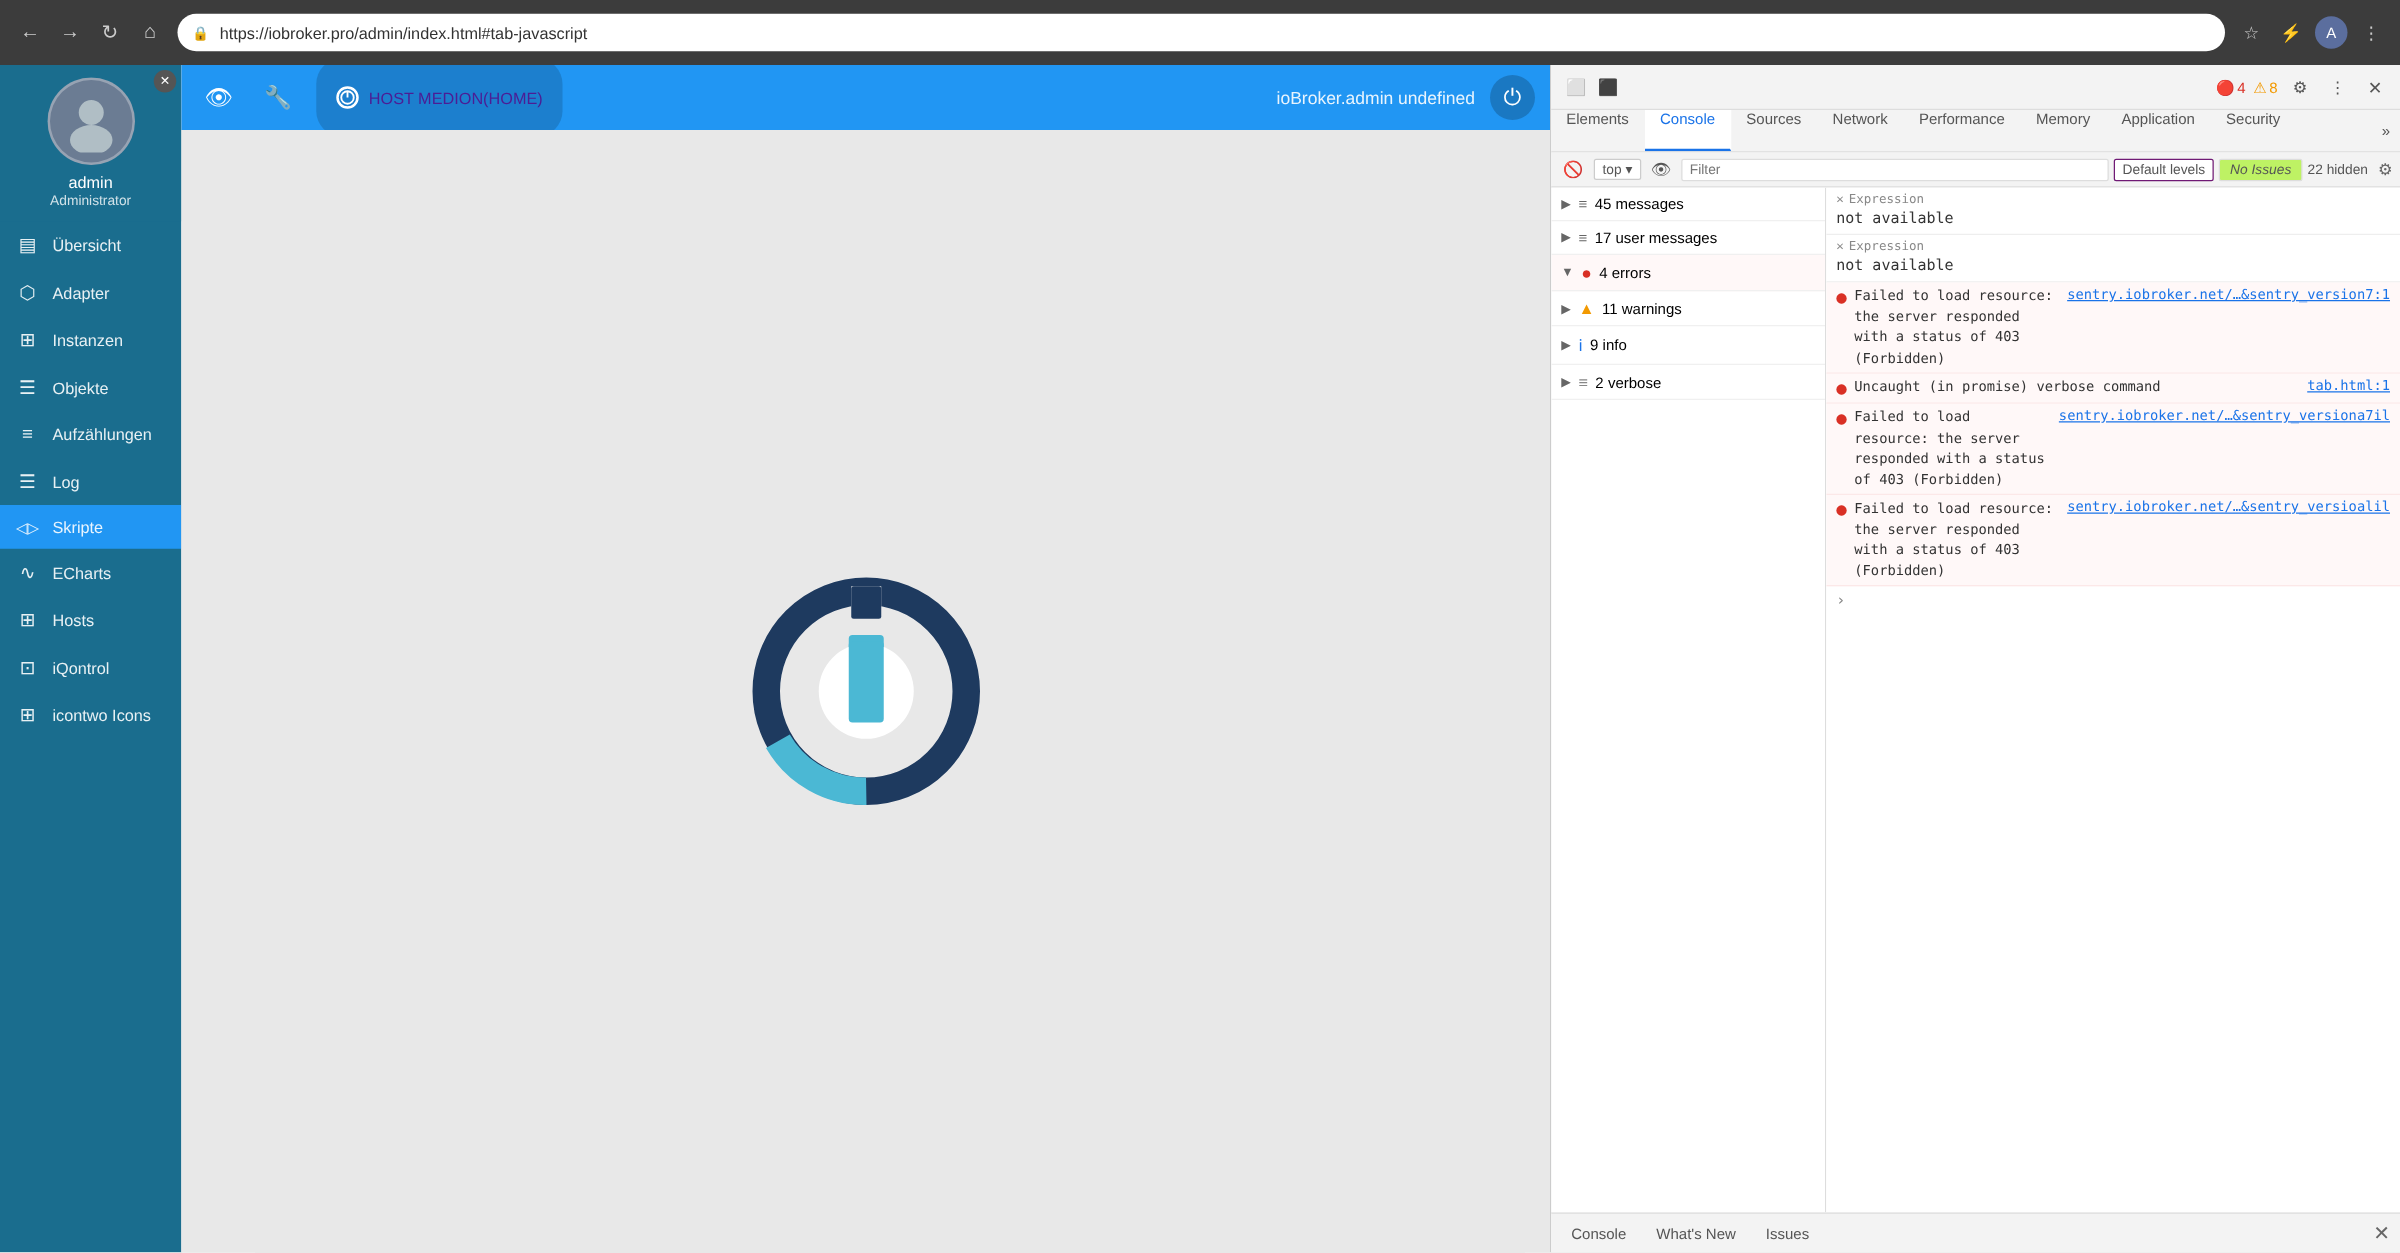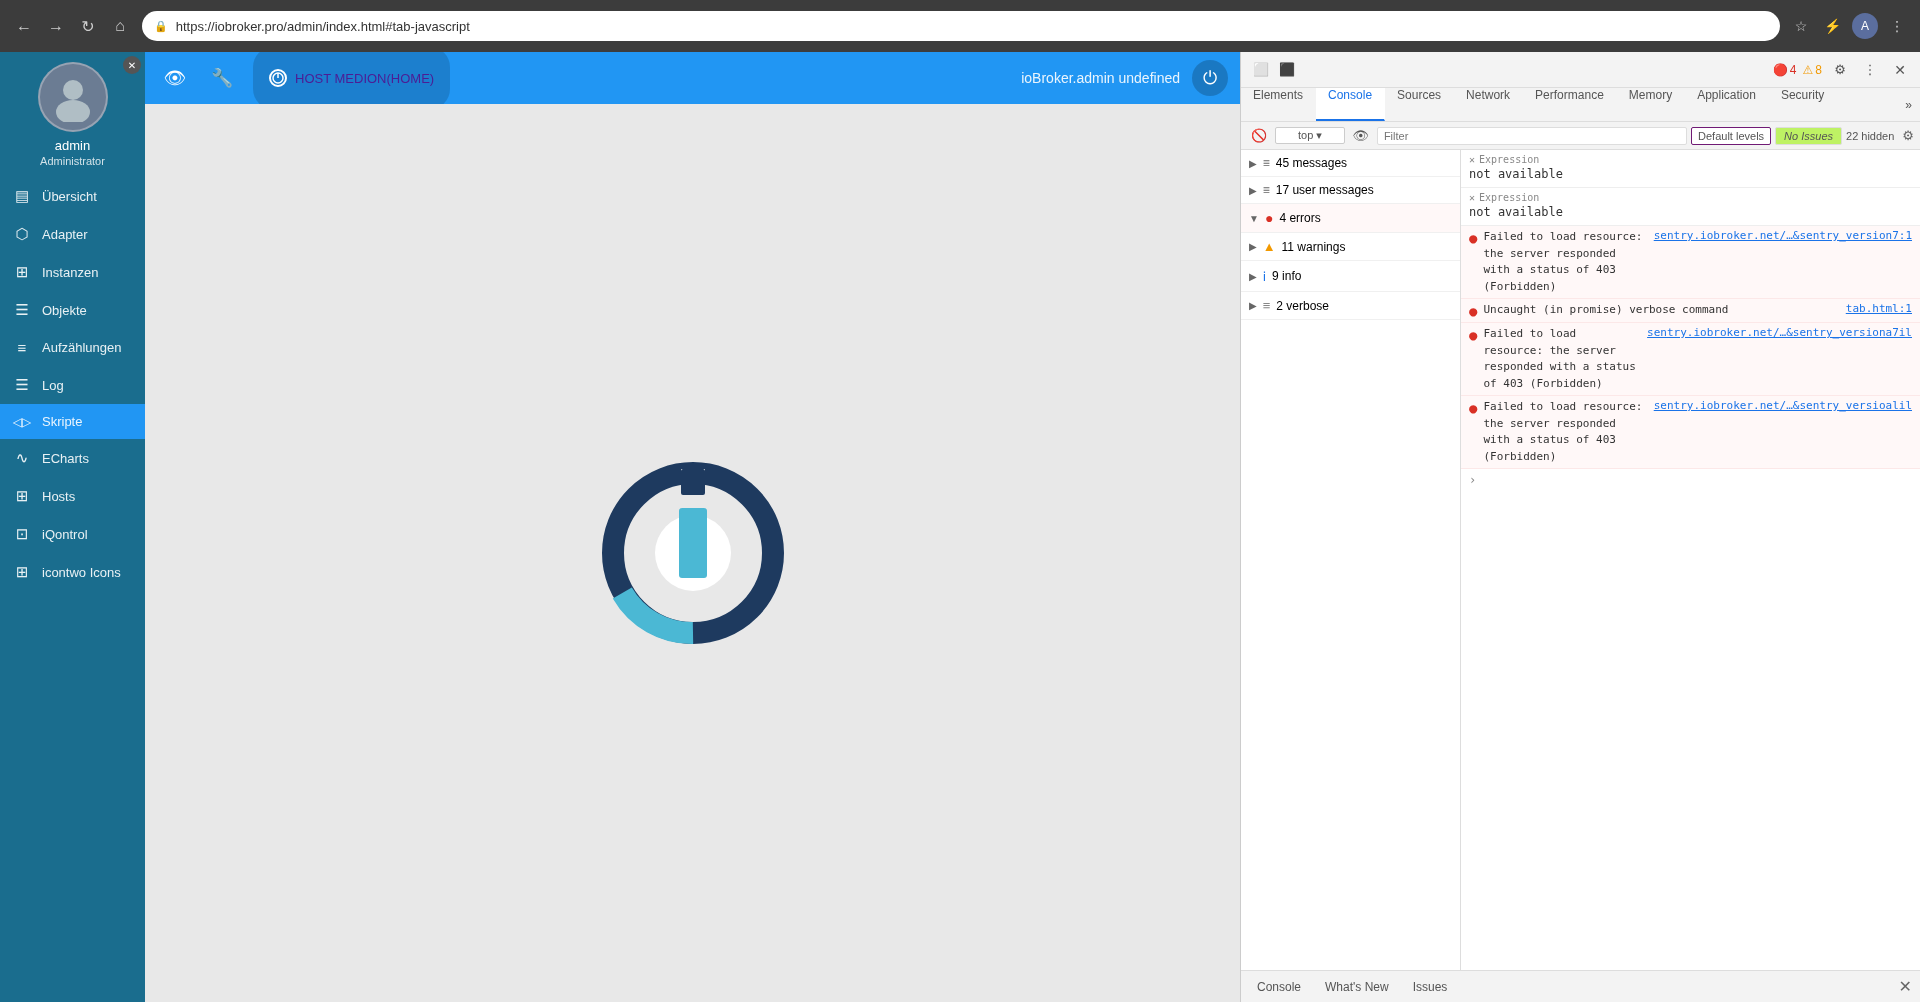--- a/index.html
+++ b/index.html
@@ -276,21 +276,21 @@
         <span>Application</span>
       </div>
       <div class="dt-tab">
         <span>Security</span>
       </div>
       <div class="dt-tab-more">»</div>
     </div>
 
     <div class="full-filter-bar">
       <button class="dt-btn">🚫</button>
-      <span style="font-size:11px; color:#555; cursor:pointer; border:1px solid #ccc; padding:1px 22px; border-radius:2px; background:white;">top ▾</span>
+      <span style="font-size:11px; color:#555; cursor:pointer; border:1px solid #ccc; padding:1px 6px; border-radius:2px; background:white;">top ▾</span>
       <button class="dt-btn">👁</button>
       <input class="filter-input" type="text" placeholder="Filter" style="">
       <span class="default-levels">Default levels</span>
       <span class="no-issues">No Issues</span>
       <span class="hidden-count">22 hidden</span>
       <span class="settings-gear">⚙</span>
     </div>
 
     <div class="console-area">
 

